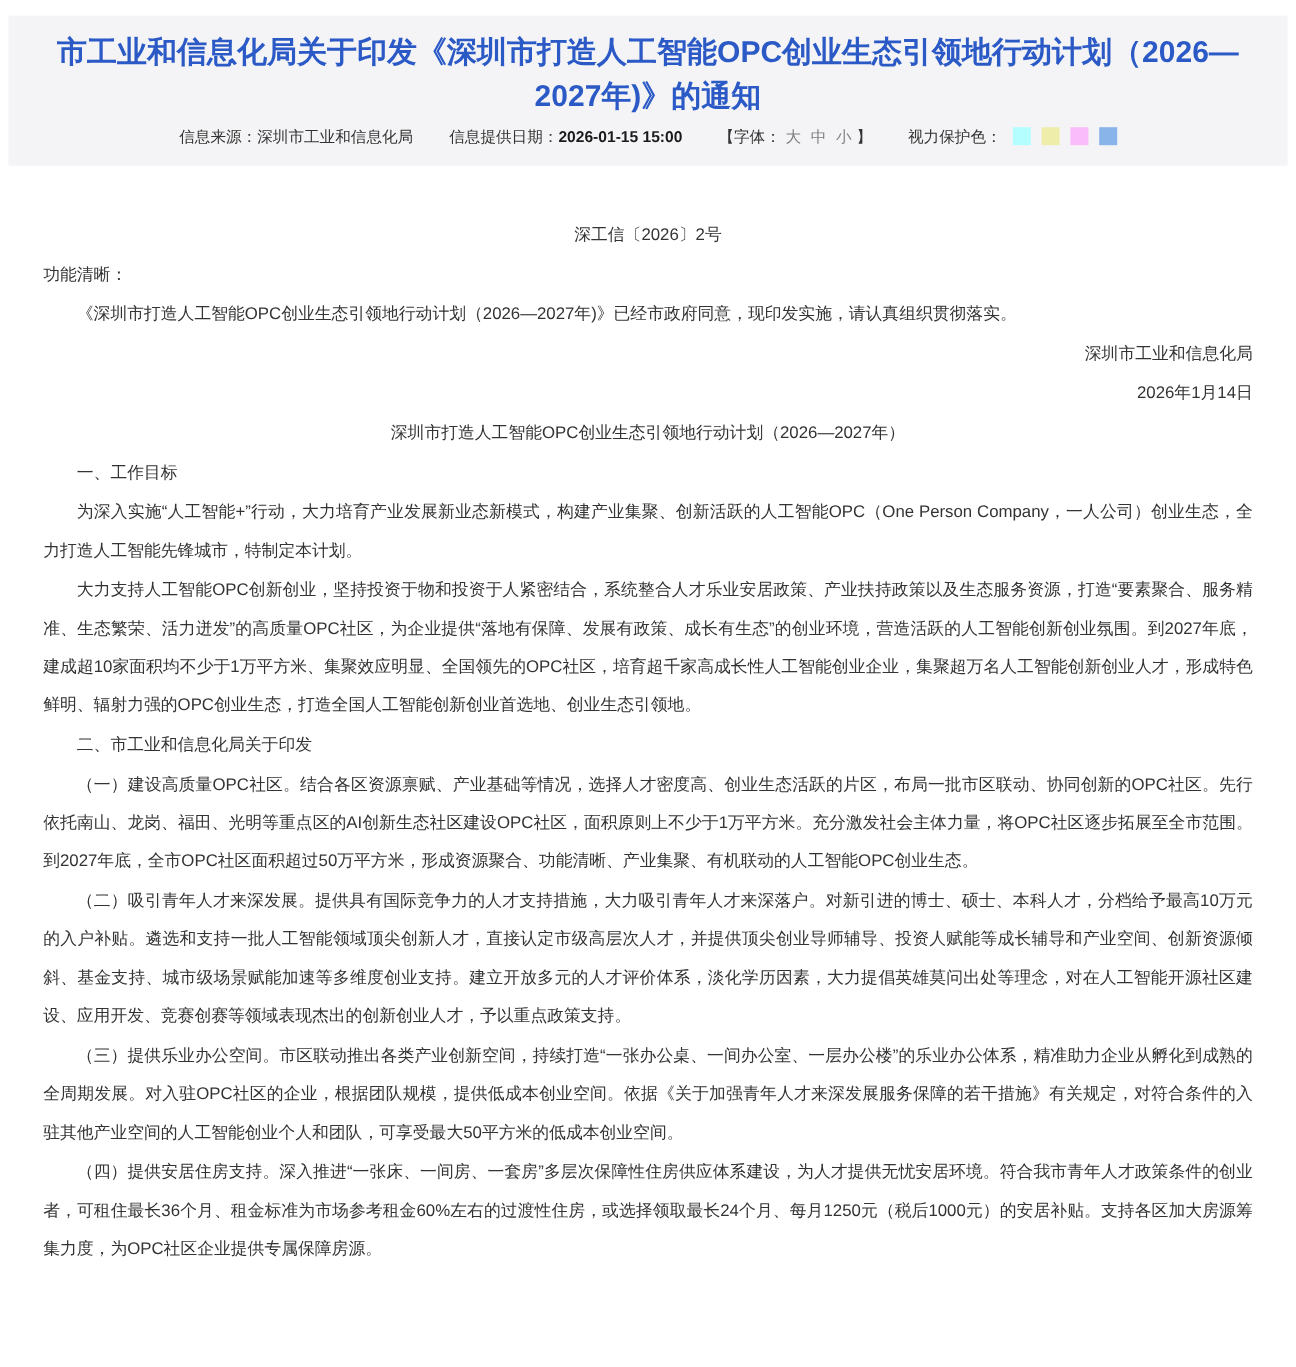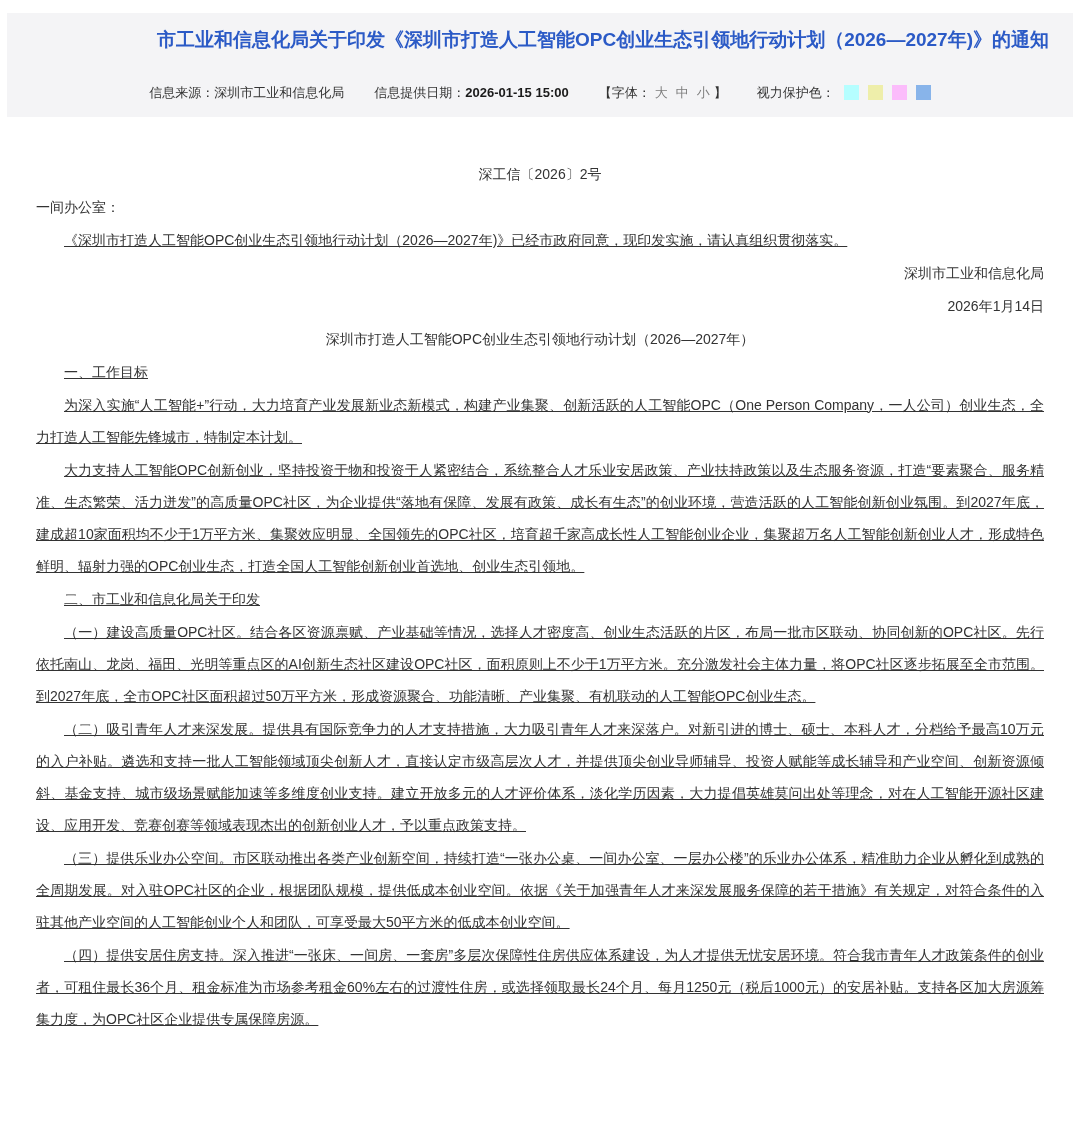--- a/index.html
+++ b/index.html
@@ -8,28 +8,28 @@
     font-family:"Liberation Sans","DejaVu Sans",sans-serif;
     -webkit-font-smoothing:antialiased;
   }
   .header-band{
     margin:13px 7px 0 7px;
     background:#f4f4f6;
     padding:13px 24px 15px 24px;
   }
   .article-title{
     margin:0;
-    text-align:right;
-    font-size:19px;
+    text-align:center;
+    font-size:25px;
     font-weight:bold;
     color:#2b5ac6;
     line-height:1.45;
   }
   .article-meta{
-    margin-top:30px;
+    margin-top:6px;
     text-align:center;
     font-size:13px;
     color:#333333;
     line-height:18px;
     white-space:nowrap;
   }
   .article-meta .gap{display:inline-block;width:30px;}
   .article-meta b{font-weight:bold;color:#1a1a1a;}
   .font-opt{
     color:#7d7d7d;
@@ -46,38 +46,38 @@
   }
   .doc{
     padding:40px 35px 0 35px;
     font-size:14px;
     color:#333333;
     line-height:32px;
   }
   .doc p{margin:1px;text-align:justify;}
   .center{text-align:center !important;}
   .right{text-align:right !important;}
-  .indent{text-indent:2em;text-decoration:underline;}
+  .indent{text-indent:2em;}
   .bold{font-weight:normal;}
 </style>
 </head>
 <body>
 
 <div>
 
   <div class="header-band">
     <h1 class="article-title">市工业和信息化局关于印发《深圳市打造人工智能OPC创业生态引领地行动计划（2026—2027年)》的通知</h1>
     <div class="article-meta">
       <span>信息来源：</span><span>深圳市工业和信息化局</span><span class="gap"></span><span>信息提供日期：</span><b>2026-01-15 15:00</b><span class="gap"></span><span>【字体：</span><a class="font-opt">大</a><a class="font-opt">中</a><a class="font-opt">小</a><span>】</span><span class="gap"></span><span>视力保护色：</span><span class="swatch" style="background-color: rgb(181, 254, 255);"></span><span class="swatch" style="background-color: rgb(238, 238, 170);"></span><span class="swatch" style="background-color: rgb(251, 188, 251);"></span><span class="swatch" style="background-color: rgb(136, 180, 234);"></span>
     </div>
   </div>
 
   <div class="doc">
     <p class="center">深工信〔2026〕2号</p>
-    <p>一间办公室：</p>
+    <p>功能清晰：</p>
     <p class="indent">《深圳市打造人工智能OPC创业生态引领地行动计划（2026—2027年)》已经市政府同意，现印发实施，请认真组织贯彻落实。</p>
     <p class="right">深圳市工业和信息化局</p>
     <p class="right">2026年1月14日</p>
     <p class="center bold">深圳市打造人工智能OPC创业生态引领地行动计划（2026—2027年）</p>
     <p class="indent">一、工作目标</p>
     <p class="indent">为深入实施“人工智能+”行动，大力培育产业发展新业态新模式，构建产业集聚、创新活跃的人工智能OPC（One Person Company，一人公司）创业生态，全力打造人工智能先锋城市，特制定本计划。</p>
     <p class="indent">大力支持人工智能OPC创新创业，坚持投资于物和投资于人紧密结合，系统整合人才乐业安居政策、产业扶持政策以及生态服务资源，打造“要素聚合、服务精准、生态繁荣、活力迸发”的高质量OPC社区，为企业提供“落地有保障、发展有政策、成长有生态”的创业环境，营造活跃的人工智能创新创业氛围。到2027年底，建成超10家面积均不少于1万平方米、集聚效应明显、全国领先的OPC社区，培育超千家高成长性人工智能创业企业，集聚超万名人工智能创新创业人才，形成特色鲜明、辐射力强的OPC创业生态，打造全国人工智能创新创业首选地、创业生态引领地。</p>
     <p class="indent">二、市工业和信息化局关于印发</p>
     <p class="indent">（一）建设高质量OPC社区。结合各区资源禀赋、产业基础等情况，选择人才密度高、创业生态活跃的片区，布局一批市区联动、协同创新的OPC社区。先行依托南山、龙岗、福田、光明等重点区的AI创新生态社区建设OPC社区，面积原则上不少于1万平方米。充分激发社会主体力量，将OPC社区逐步拓展至全市范围。到2027年底，全市OPC社区面积超过50万平方米，形成资源聚合、功能清晰、产业集聚、有机联动的人工智能OPC创业生态。</p>
     <p class="indent">（二）吸引青年人才来深发展。提供具有国际竞争力的人才支持措施，大力吸引青年人才来深落户。对新引进的博士、硕士、本科人才，分档给予最高10万元的入户补贴。遴选和支持一批人工智能领域顶尖创新人才，直接认定市级高层次人才，并提供顶尖创业导师辅导、投资人赋能等成长辅导和产业空间、创新资源倾斜、基金支持、城市级场景赋能加速等多维度创业支持。建立开放多元的人才评价体系，淡化学历因素，大力提倡英雄莫问出处等理念，对在人工智能开源社区建设、应用开发、竞赛创赛等领域表现杰出的创新创业人才，予以重点政策支持。</p>

